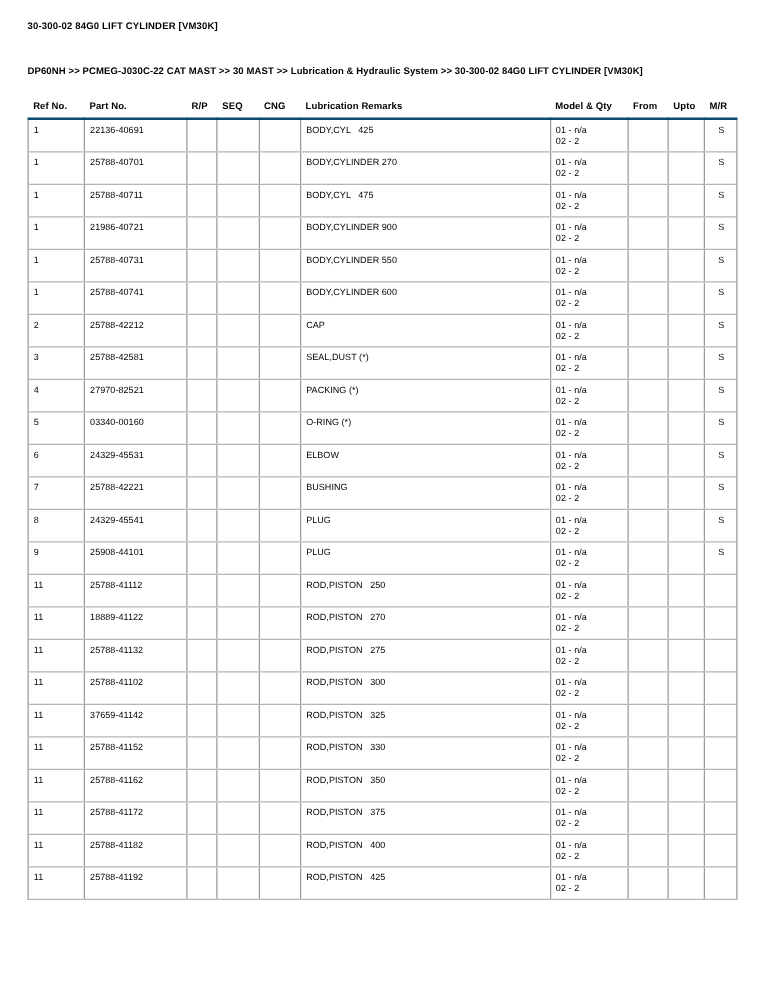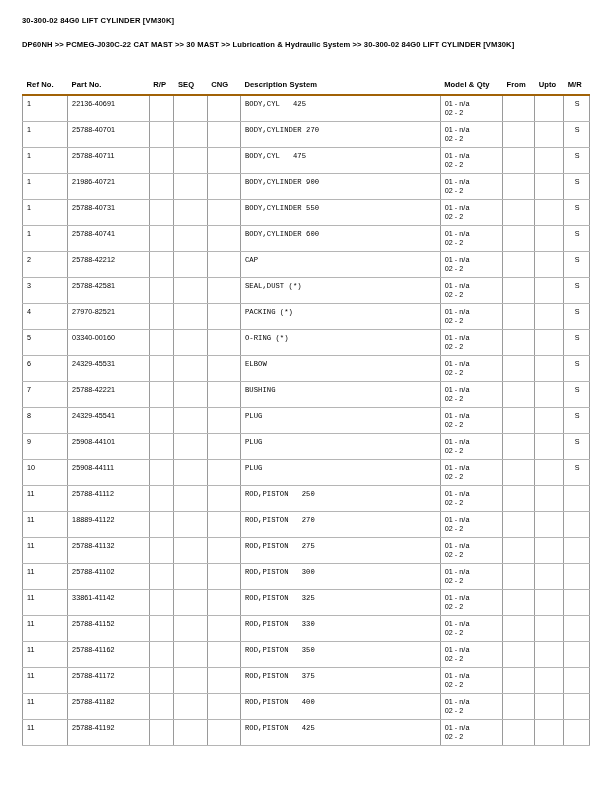--- a/index.html
+++ b/index.html
@@ -30,21 +30,21 @@
     top: 16px;
     font-size: 7.6px;
     font-weight: bold;
     letter-spacing: 0.15px;
     white-space: nowrap;
   }
 
   .breadcrumb {
     position: absolute;
     left: 22px;
-    top: 40px;
+    top: 52px;
     font-size: 7.6px;
     font-weight: bold;
     letter-spacing: 0.1px;
     white-space: nowrap;
   }
 
   .table-wrap {
     position: absolute;
     left: 22px;
     top: 80px;
@@ -63,21 +63,21 @@
     font-weight: bold;
     text-align: left;
     padding: 0 0 5px 4px;
     border: none;
     vertical-align: bottom;
     white-space: nowrap;
     letter-spacing: 0.1px;
   }
 
   table.parts thead tr.head-row {
-    border-bottom: 2px solid #a16207;
+    border-bottom: 2px solid #0c4a6e;
   }
 
   table.parts tbody td {
     border-left: 1px solid #9a9a9a;
     border-bottom: 1px solid #b5b5b5;
     padding: 3px 3px 3px 4px;
     vertical-align: top;
     height: 19px;
     font-size: 7.2px;
     line-height: 9.4px;
@@ -100,21 +100,21 @@
   .c-seq    { width: 31px; }
   .c-cng    { width: 31px; }
   .c-desc   { width: 186px; }
   .c-model  { width: 58px; }
   .c-from   { width: 30px; }
   .c-upto   { width: 27px; }
   .c-mr     { width: 24px; }
 
   .model-line { display: block; white-space: nowrap; }
   .mr-cell { text-align: center; padding-left: 0; }
-  .desc-txt { white-space: pre; font-family: Liberation Mono, monospace; }
+  .desc-txt { white-space: pre; }
 </style>
 </head>
 <body>
 
 <div class="page">
 
   <div class="doc-title">30-300-02 84G0 LIFT CYLINDER [VM30K]</div>
 
   <div class="breadcrumb">DP60NH &gt;&gt; PCMEG-J030C-22 CAT MAST &gt;&gt; 30 MAST &gt;&gt; Lubrication &amp; Hydraulic System &gt;&gt; 30-300-02 84G0 LIFT CYLINDER [VM30K]</div>
 
@@ -132,21 +132,21 @@
           <col class="c-upto">
           <col class="c-mr">
       </colgroup>
       <thead>
         <tr class="head-row">
           <th>Ref No.</th>
           <th>Part No.</th>
           <th>R/P</th>
           <th>SEQ</th>
           <th>CNG</th>
-          <th>Description System</th>
+          <th>Lubrication Remarks</th>
           <th>Model &amp; Qty</th>
           <th>From</th>
           <th>Upto</th>
           <th>M/R</th>
         </tr>
       </thead>
       <tbody id="parts-body">
           <tr>
             <td>1</td>
             <td>22136-40691</td>
@@ -351,35 +351,20 @@
             <td><span class="desc-txt">PLUG</span></td>
             <td>
               <span class="model-line">01 - n/a</span>
               <span class="model-line">02 - 2</span>
             </td>
             <td></td>
             <td></td>
             <td class="mr-cell">S</td>
           </tr>
           <tr>
-            <td>10</td>
-            <td>25908-44111</td>
-            <td></td>
-            <td></td>
-            <td></td>
-            <td><span class="desc-txt">PLUG</span></td>
-            <td>
-              <span class="model-line">01 - n/a</span>
-              <span class="model-line">02 - 2</span>
-            </td>
-            <td></td>
-            <td></td>
-            <td class="mr-cell">S</td>
-          </tr>
-          <tr>
             <td>11</td>
             <td>25788-41112</td>
             <td></td>
             <td></td>
             <td></td>
             <td><span class="desc-txt">ROD,PISTON   250</span></td>
             <td>
               <span class="model-line">01 - n/a</span>
               <span class="model-line">02 - 2</span>
             </td>
@@ -427,21 +412,21 @@
             <td>
               <span class="model-line">01 - n/a</span>
               <span class="model-line">02 - 2</span>
             </td>
             <td></td>
             <td></td>
             <td class="mr-cell"></td>
           </tr>
           <tr>
             <td>11</td>
-            <td>33861-41142</td>
+            <td>37659-41142</td>
             <td></td>
             <td></td>
             <td></td>
             <td><span class="desc-txt">ROD,PISTON   325</span></td>
             <td>
               <span class="model-line">01 - n/a</span>
               <span class="model-line">02 - 2</span>
             </td>
             <td></td>
             <td></td>

